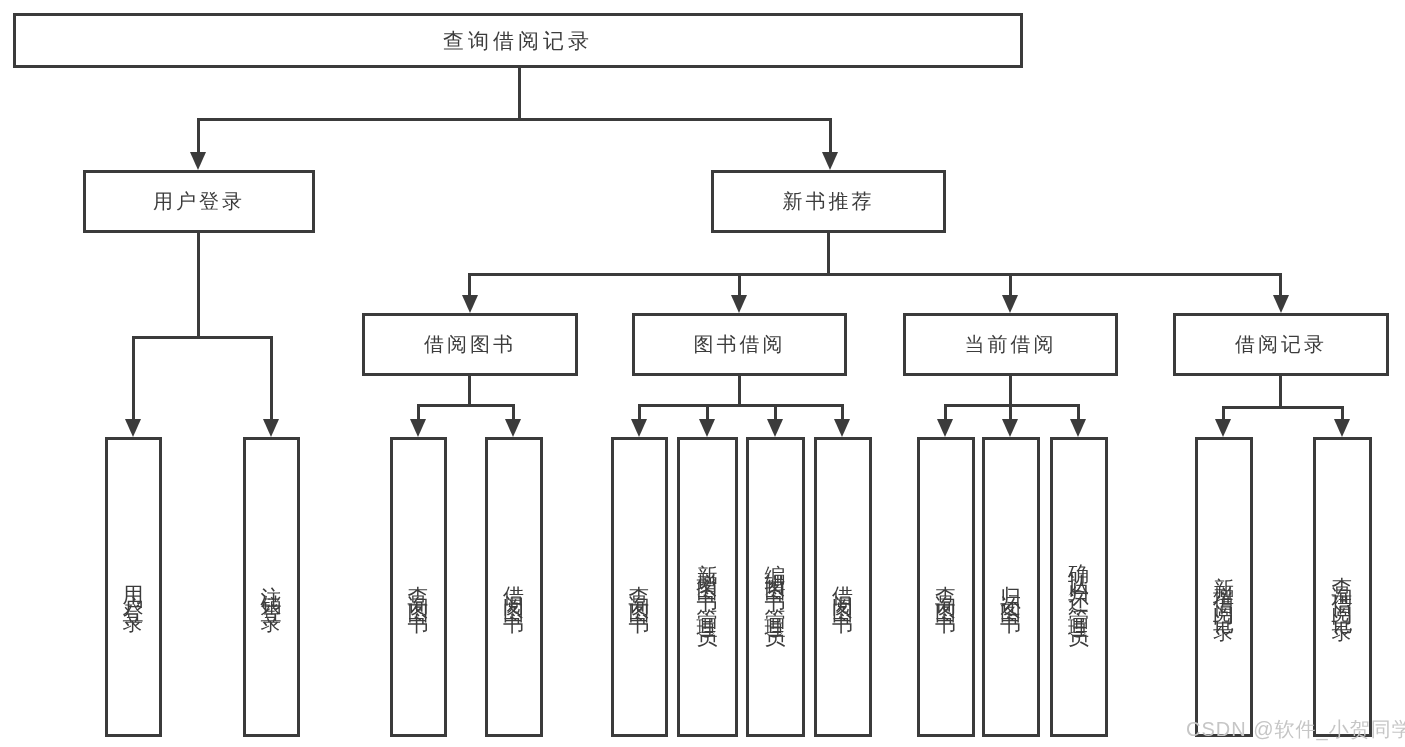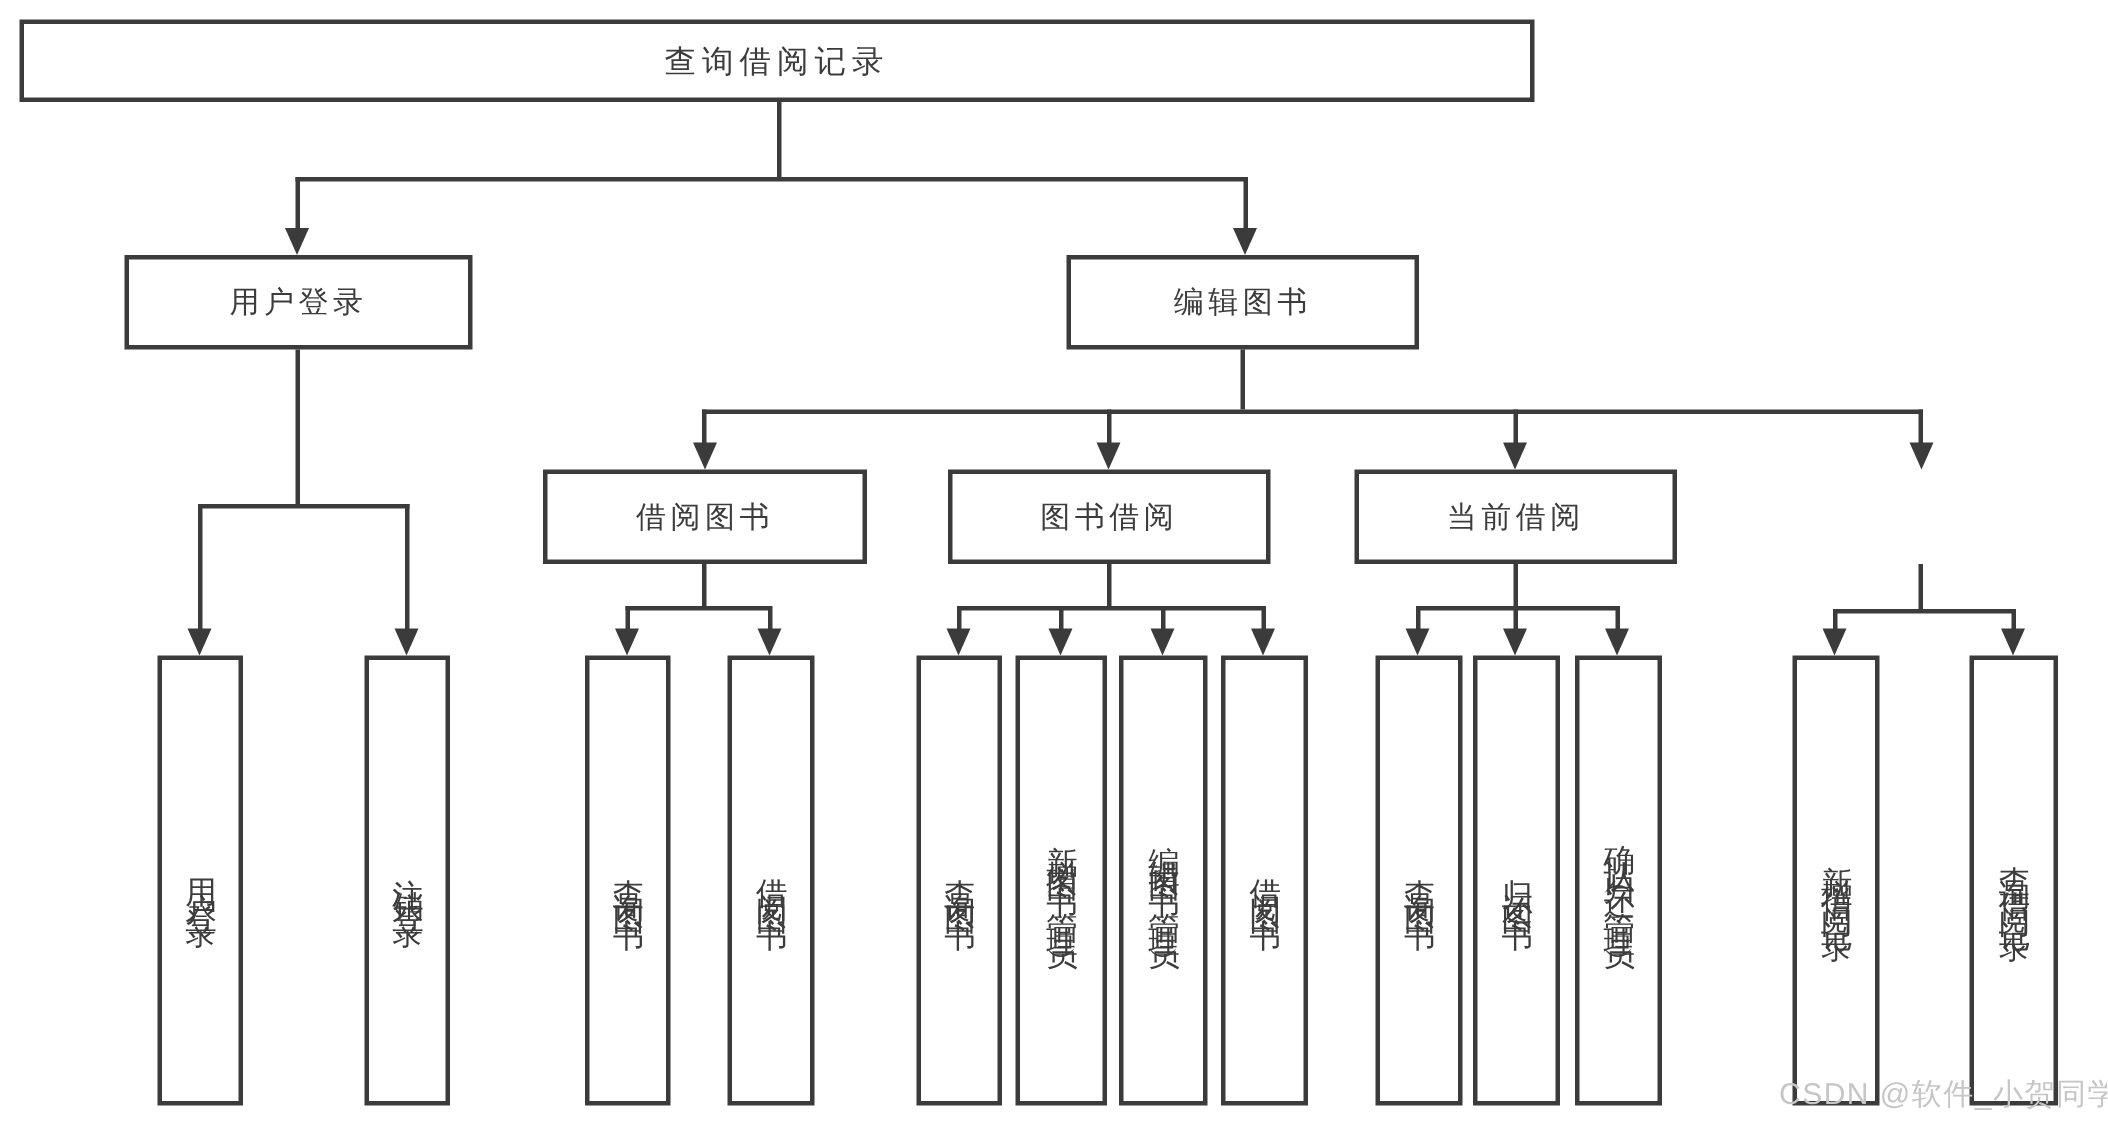--- a/index.html
+++ b/index.html
@@ -42,21 +42,21 @@
   <div class="box hbox rootbox" style="left:13px;top:13px;width:1010px;height:55px">查询借阅记录</div>
 
   <div class="vline" style="left:518px;top:68px;height:50px"></div>
   <div class="hline" style="left:197px;top:118px;width:634px"></div>
   <div class="vline" style="left:197px;top:118px;height:36px"></div>
   <div class="vline" style="left:829px;top:118px;height:36px"></div>
   <div class="arrow" style="left:190px;top:152px"></div>
   <div class="arrow" style="left:822px;top:152px"></div>
 
   <div class="box hbox" style="left:83px;top:170px;width:232px;height:63px">用户登录</div>
-  <div class="box hbox" style="left:711px;top:170px;width:235px;height:63px">编辑图书</div>
+  <div class="box hbox" style="left:711px;top:170px;width:235px;height:63px">新书推荐</div>
 
   <div class="vline" style="left:197px;top:233px;height:103px"></div>
   <div class="hline" style="left:132px;top:336px;width:141px"></div>
   <div class="vline" style="left:132px;top:336px;height:85px"></div>
   <div class="vline" style="left:270px;top:336px;height:85px"></div>
   <div class="arrow" style="left:125px;top:419px"></div>
   <div class="arrow" style="left:263px;top:419px"></div>
 
   <div class="vline" style="left:827px;top:233px;height:40px"></div>
   <div class="hline" style="left:468px;top:273px;width:814px"></div>
@@ -65,20 +65,21 @@
   <div class="vline" style="left:1009px;top:273px;height:24px"></div>
   <div class="vline" style="left:1279px;top:273px;height:24px"></div>
   <div class="arrow" style="left:462px;top:295px"></div>
   <div class="arrow" style="left:731px;top:295px"></div>
   <div class="arrow" style="left:1002px;top:295px"></div>
   <div class="arrow" style="left:1273px;top:295px"></div>
 
   <div class="box hbox" style="left:362px;top:313px;width:216px;height:63px">借阅图书</div>
   <div class="box hbox" style="left:632px;top:313px;width:215px;height:63px">图书借阅</div>
   <div class="box hbox" style="left:903px;top:313px;width:215px;height:63px">当前借阅</div>
+  <div class="box hbox" style="left:1173px;top:313px;width:216px;height:63px">借阅记录</div>
 
   <div class="vline" style="left:468px;top:376px;height:28px"></div>
   <div class="hline" style="left:417px;top:404px;width:97px"></div>
   <div class="vline" style="left:417px;top:404px;height:17px"></div>
   <div class="vline" style="left:512px;top:404px;height:17px"></div>
   <div class="arrow" style="left:410px;top:419px"></div>
   <div class="arrow" style="left:505px;top:419px"></div>
 
   <div class="vline" style="left:738px;top:376px;height:28px"></div>
   <div class="hline" style="left:638px;top:404px;width:205px"></div>

